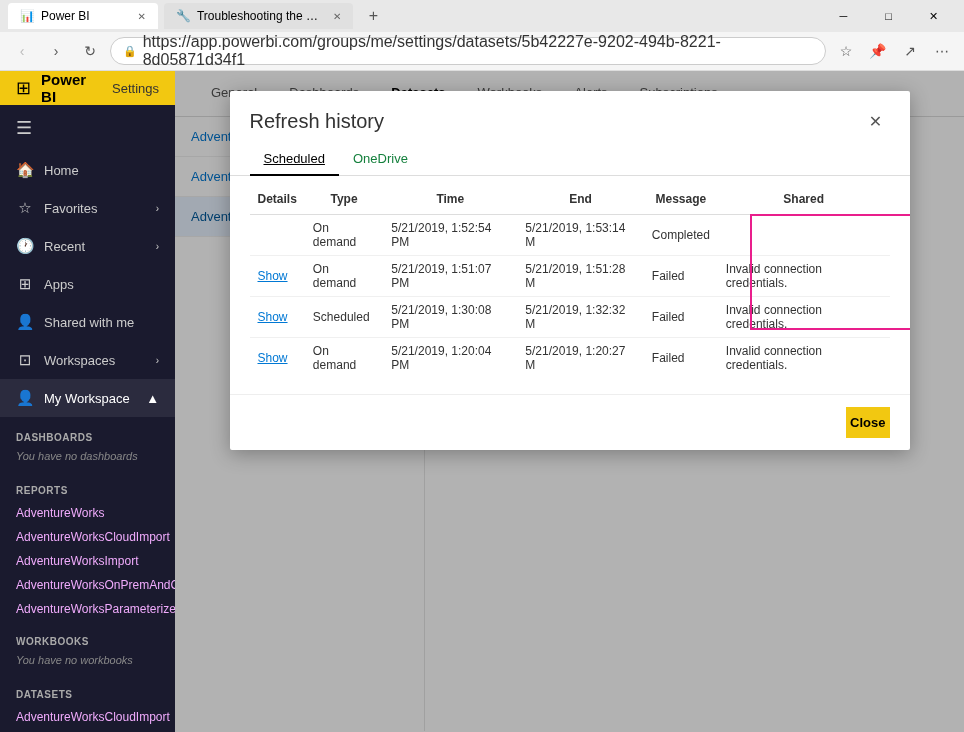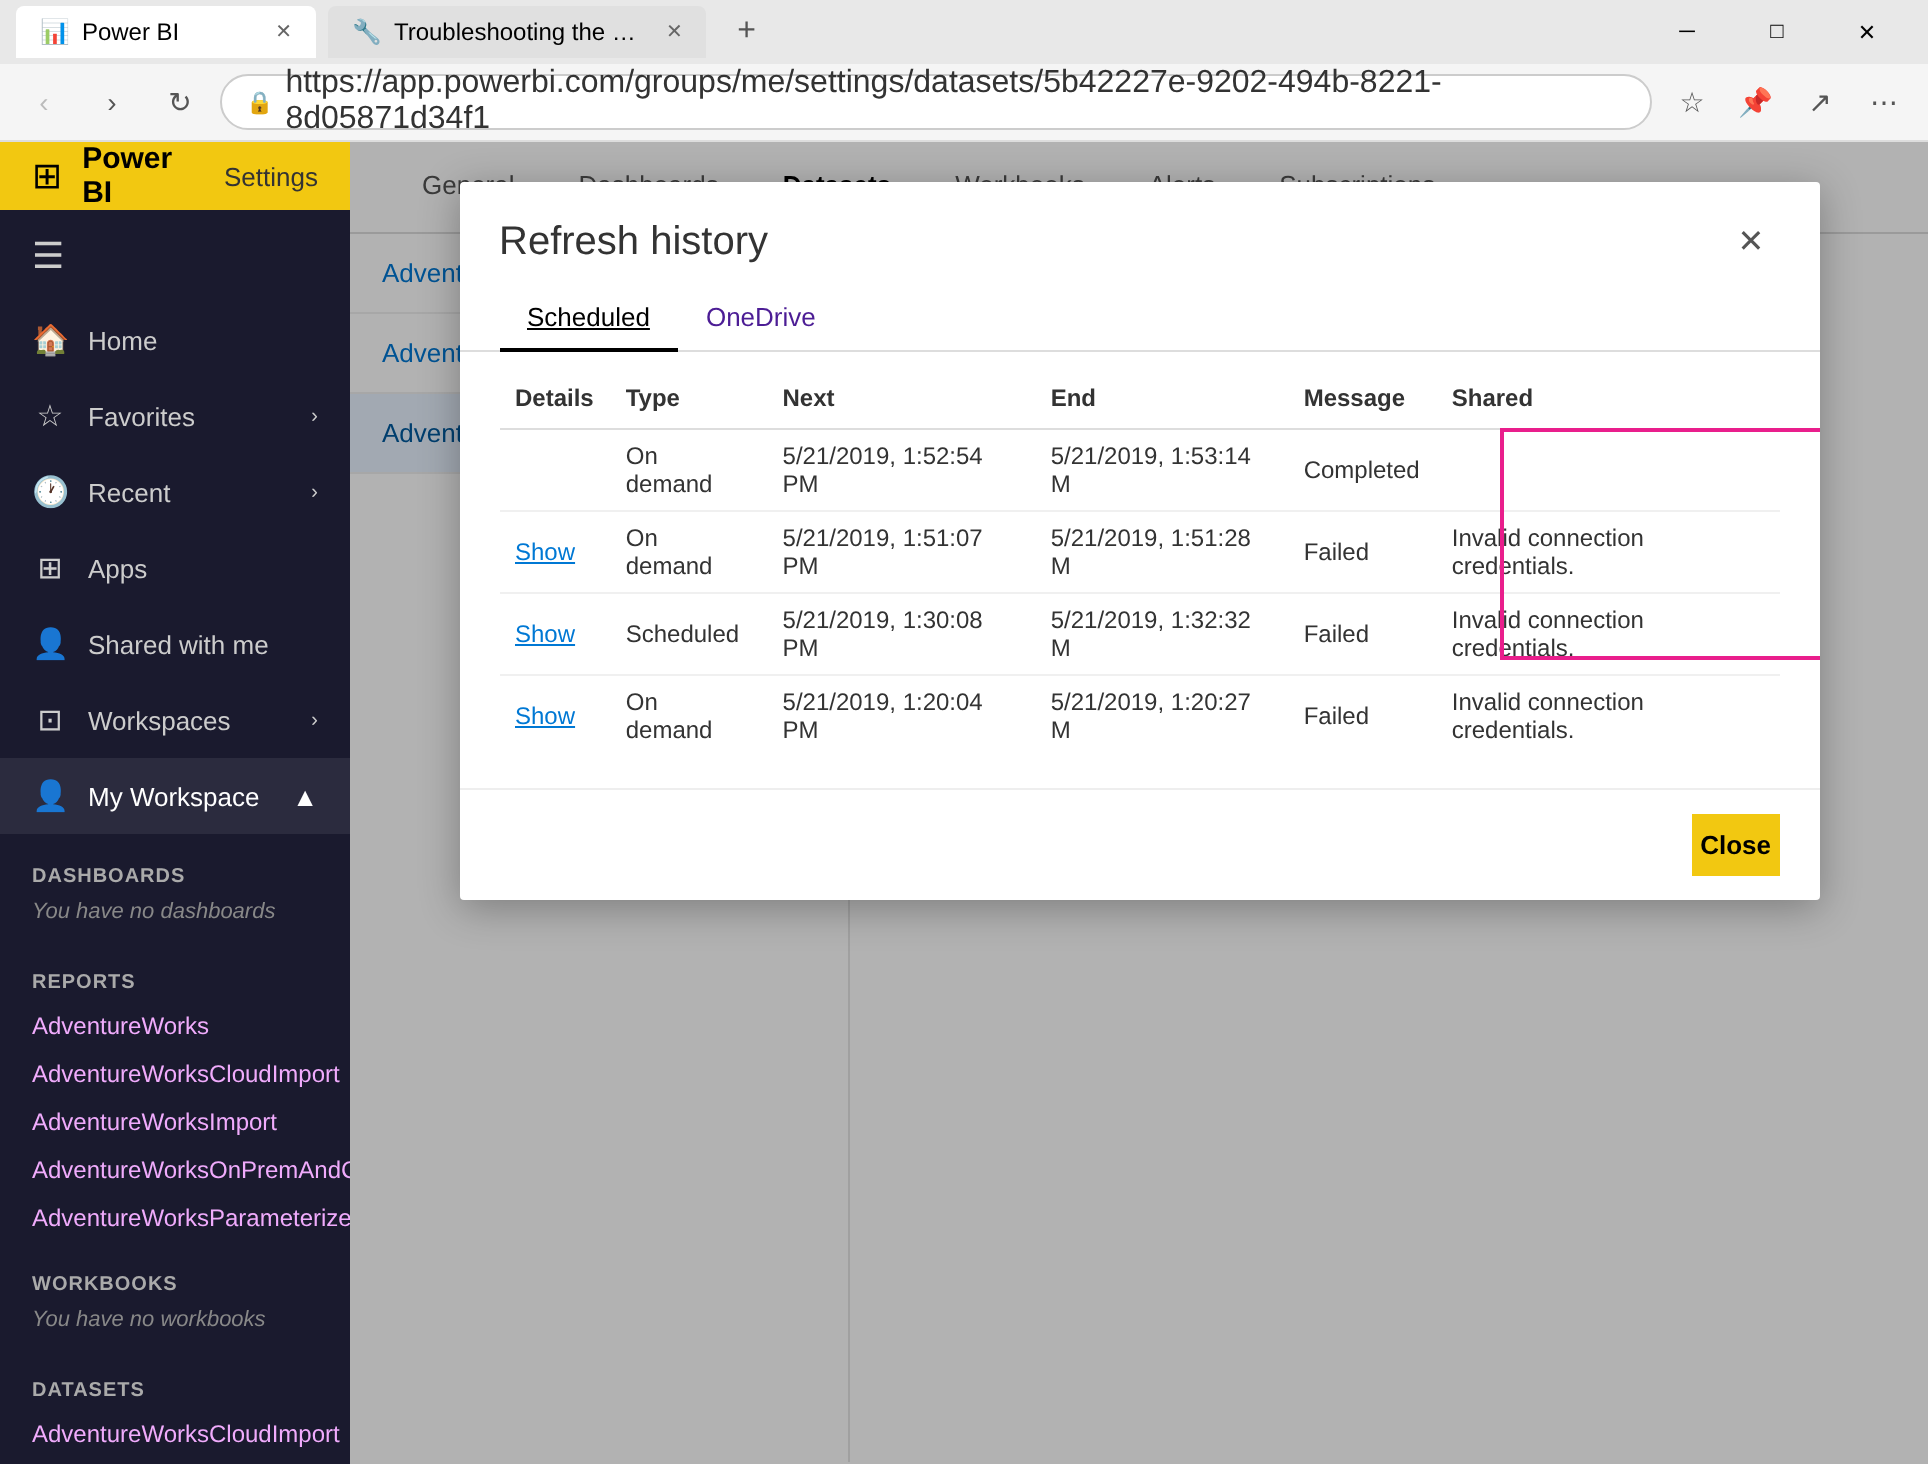--- a/index.html
+++ b/index.html
@@ -60,27 +60,27 @@
     .settings-link { color: #0078d4; text-decoration: underline; cursor: pointer; font-size: 12px; display: block; margin-bottom: 16px; }
     .settings-gateway { display: flex; align-items: center; gap: 6px; font-size: 13px; color: #333; cursor: pointer; }
 
     
     .modal-overlay { position: absolute; top: 0; left: 0; right: 0; bottom: 0; background: rgba(0,0,0,0.3); z-index: 100; display: flex; align-items: flex-start; justify-content: center; padding-top: 20px; }
     .modal { background: #fff; width: 680px; border-radius: 2px; box-shadow: 0 4px 20px rgba(0,0,0,0.3); overflow: hidden; }
     .modal-header { display: flex; align-items: center; justify-content: space-between; padding: 16px 20px 8px; }
     .modal-title { font-size: 20px; font-weight: 300; color: #333; }
     .modal-close { width: 28px; height: 28px; display: flex; align-items: center; justify-content: center; cursor: pointer; color: #555; font-size: 16px; }
     .modal-tabs { display: flex; padding: 0 20px; border-bottom: 1px solid #ddd; gap: 0; }
-    .modal-tab { padding: 8px 14px; font-size: 13px; cursor: pointer; color: #4c1d95; border-bottom: 2px solid transparent; margin-bottom: -1px; }
+    .modal-tab { padding: 8px 14px; font-size: 13px; cursor: pointer; color: #15803d; border-bottom: 2px solid transparent; margin-bottom: -1px; }
     .modal-tab.active { color: #000; border-bottom: 2px solid #000; text-decoration: underline; font-weight: 500; }
     .modal-body { padding: 0 20px 16px; }
 
     
     .history-table { width: 100%; border-collapse: collapse; font-size: 12px; margin-top: 8px; }
-    .history-table th { text-align: left; padding: 8px 8px; color: #333; font-weight: 600; border-bottom: 1px solid #ddd; }
+    .history-table th { text-align: center; padding: 8px 8px; color: #333; font-weight: 600; border-bottom: 1px solid #ddd; }
     .history-table td { padding: 6px 8px; color: #333; border-bottom: 1px solid #f0f0f0; vertical-align: middle; }
     .history-table tr:last-child td { border-bottom: none; }
     .table-link { color: #0078d4; text-decoration: underline; cursor: pointer; }
 
     
     .highlight-box { position: absolute; border: 2px solid #e91e8c; pointer-events: none; }
 
     .modal-footer { display: flex; justify-content: flex-end; padding: 12px 20px; border-top: 1px solid #eee; }
     .btn-close-modal { background: #f2c811; border: none; padding: 8px 4px; font-size: 13px; font-weight: 600; cursor: pointer; color: #000; }
 
@@ -249,21 +249,21 @@
           <div class="modal-tab">OneDrive</div>
         </div>
 
         <div class="modal-body">
           <div class="table-wrapper" style="position:relative;">
             <table class="history-table">
               <thead>
                 <tr>
                   <th>Details</th>
                   <th>Type</th>
-                  <th>Next</th>
+                  <th>Time</th>
                   <th>End</th>
                   <th>Message</th>
                   <th>Shared</th>
                 </tr>
               </thead>
               <tbody>
 
                 <tr class="table-row">
                   <td></td>
                   <td>On demand</td>

